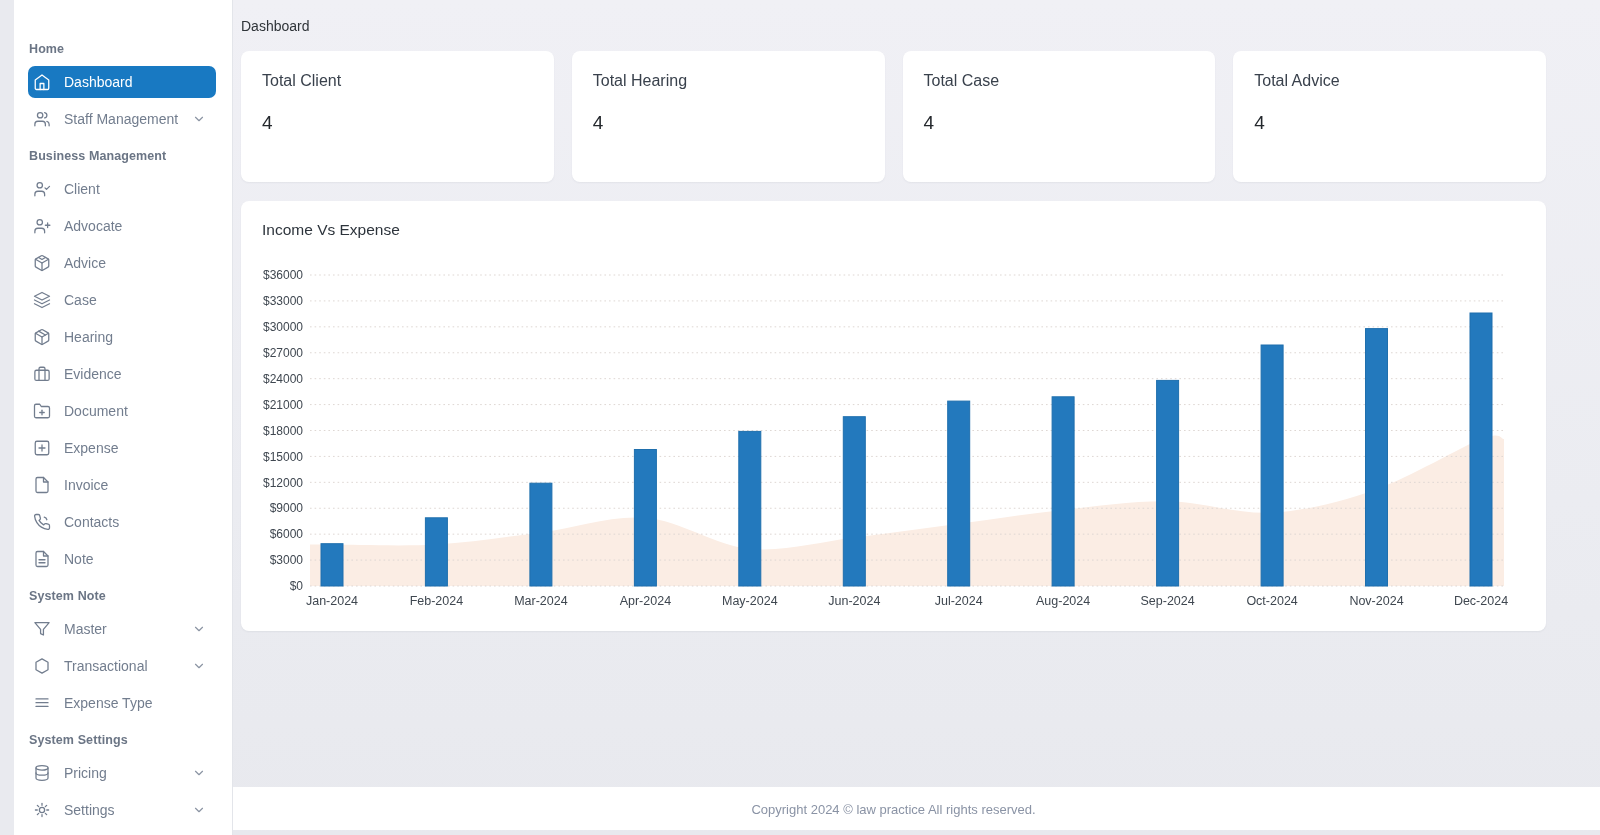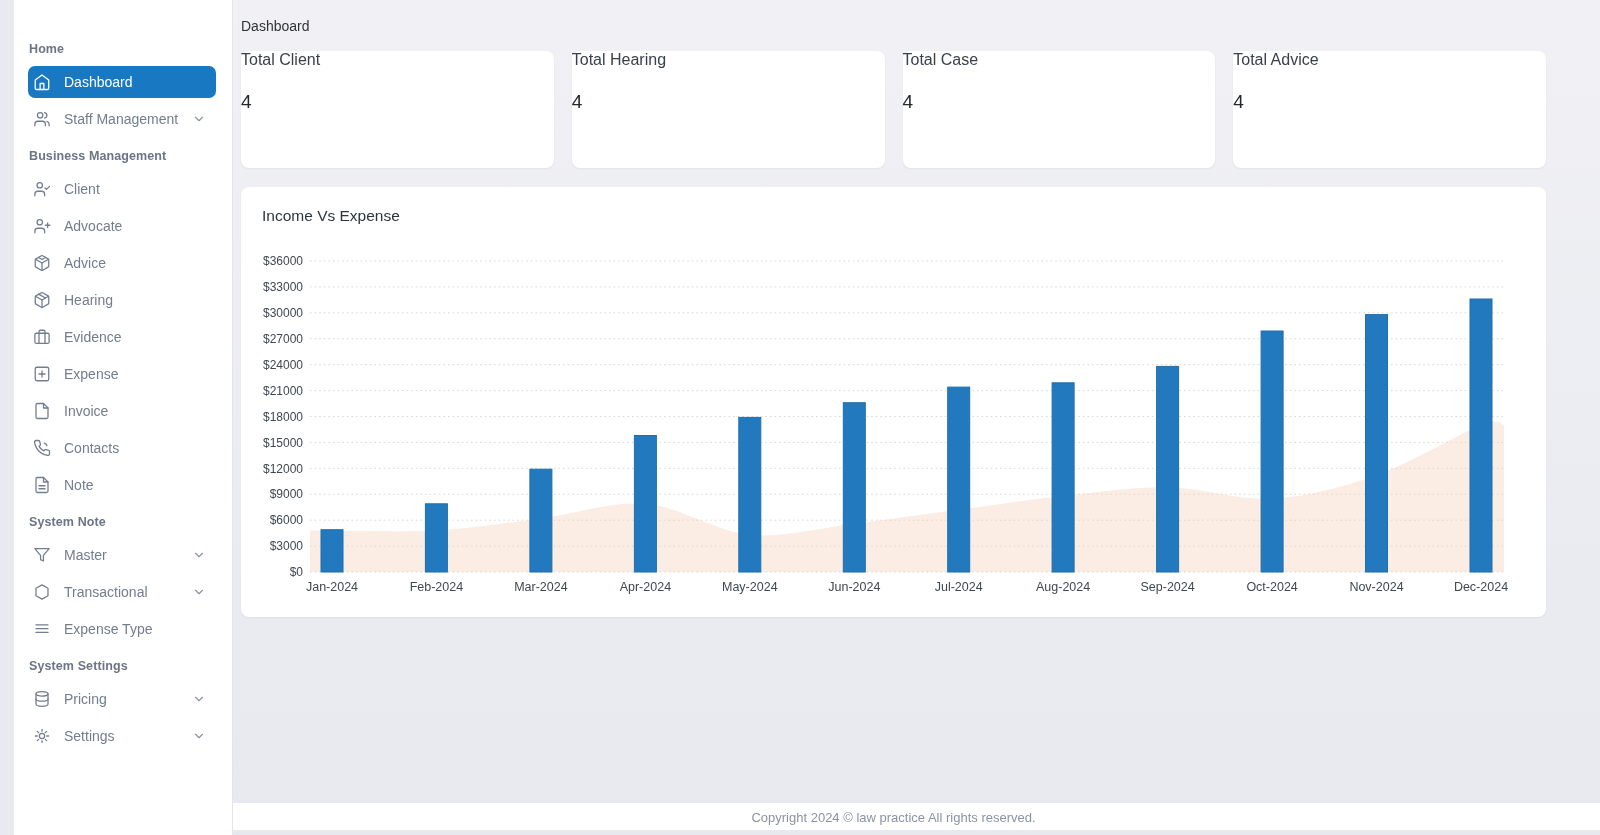--- a/index.html
+++ b/index.html
@@ -34,34 +34,34 @@
   .side-item.active { background:#1879c2; color:#ffffff; }
   
   .main {
     position:absolute; left:220px; top:0; right:0; bottom:0;
     background:linear-gradient(180deg,#f0f0f5 0%, #ebecf1 60%, #e8e9ee 100%);
     padding:18px 54px 0 21px;
   }
   .page-title { font-size:14px; color:#2f3439; margin-bottom:17px; }
   .cards-row { display:flex; gap:18px; }
   .stat-card {
-    flex:1; background:#ffffff; border-radius:8px; height:117px;
-    box-shadow:0 1px 2px rgba(40,45,60,.06); 
+    flex:1; background:#ffffff; border-radius:8px; height:131px;
+    box-shadow:0 1px 2px rgba(40,45,60,.06); padding:21px;
   }
   .stat-card .stat-title { font-size:16px; color:#39414c; }
   .stat-card .stat-value { font-size:19px; color:#24282d; margin-top:22px; }
   .chart-card {
     background:#ffffff; border-radius:8px; height:430px; margin-top:19px;
     box-shadow:0 1px 2px rgba(40,45,60,.06); padding:20px 20px 10px 21px;
   }
   .chart-title { font-size:15.5px; color:#2d343c; margin-bottom:12px; }
   .chart-wrap { width:1266px; height:368px; }
   
   .footer {
-    position:absolute; left:220px; right:0; bottom:5px; height:27px;
+    position:absolute; left:220px; right:0; bottom:5px; height:43px;
     background:#ffffff; z-index:2;
     display:flex; align-items:center;
   }
   .footer-inner { width:100%; padding-left:21px; padding-right:54px; text-align:center; }
   .footer-text { font-size:13px; color:#8a93a5; }
 </style>
 </head>
 <body>
 
 <aside class="sidebar">
@@ -121,36 +121,56 @@
             <path d="M7.5 4.7 12 7.3l4.5-2.6"></path>
             <path d="M3.3 7 12 12l8.7-5"></path>
             <path d="M12 22V12"></path>
           </svg>
         </span>
         <span class="lbl">Advice</span>
       </div>
       <div class="side-item">
         <span class="ic">
           <svg viewBox="0 0 24 24" xmlns="http://www.w3.org/2000/svg">
+            <path d="M12 2 2 7l10 5 10-5-10-5z"></path>
+            <path d="M2 12l10 5 10-5"></path>
+            <path d="M2 17l10 5 10-5"></path>
+          </svg>
+        </span>
+        <span class="lbl">Case</span>
+      </div>
+      <div class="side-item">
+        <span class="ic">
+          <svg viewBox="0 0 24 24" xmlns="http://www.w3.org/2000/svg">
             <path d="M21 16V8a1.8 1.8 0 0 0-.9-1.56l-7.2-4.1a1.8 1.8 0 0 0-1.8 0l-7.2 4.1A1.8 1.8 0 0 0 3 8v8a1.8 1.8 0 0 0 .9 1.56l7.2 4.1a1.8 1.8 0 0 0 1.8 0l7.2-4.1A1.8 1.8 0 0 0 21 16z"></path>
             <path d="M3.3 7 12 12l8.7-5"></path>
             <path d="M12 22V12"></path>
             <path d="M16.5 9.4 7.5 4.2"></path>
           </svg>
         </span>
         <span class="lbl">Hearing</span>
       </div>
       <div class="side-item">
         <span class="ic">
           <svg viewBox="0 0 24 24" xmlns="http://www.w3.org/2000/svg">
             <rect x="2.5" y="7" width="19" height="13.5" rx="2"></rect>
             <path d="M16 20.5V5a2 2 0 0 0-2-2h-4a2 2 0 0 0-2 2v15.5"></path>
           </svg>
         </span>
         <span class="lbl">Evidence</span>
+      </div>
+      <div class="side-item">
+        <span class="ic">
+          <svg viewBox="0 0 24 24" xmlns="http://www.w3.org/2000/svg">
+            <path d="M22 19a2 2 0 0 1-2 2H4a2 2 0 0 1-2-2V5a2 2 0 0 1 2-2h5l2 3h9a2 2 0 0 1 2 2z"></path>
+            <path d="M12 11v6"></path>
+            <path d="M9 14h6"></path>
+          </svg>
+        </span>
+        <span class="lbl">Document</span>
       </div>
       <div class="side-item">
         <span class="ic">
           <svg viewBox="0 0 24 24" xmlns="http://www.w3.org/2000/svg">
             <rect x="3" y="3" width="18" height="18" rx="2.2"></rect>
             <path d="M12 8v8"></path>
             <path d="M8 12h8"></path>
           </svg>
         </span>
         <span class="lbl">Expense</span>

